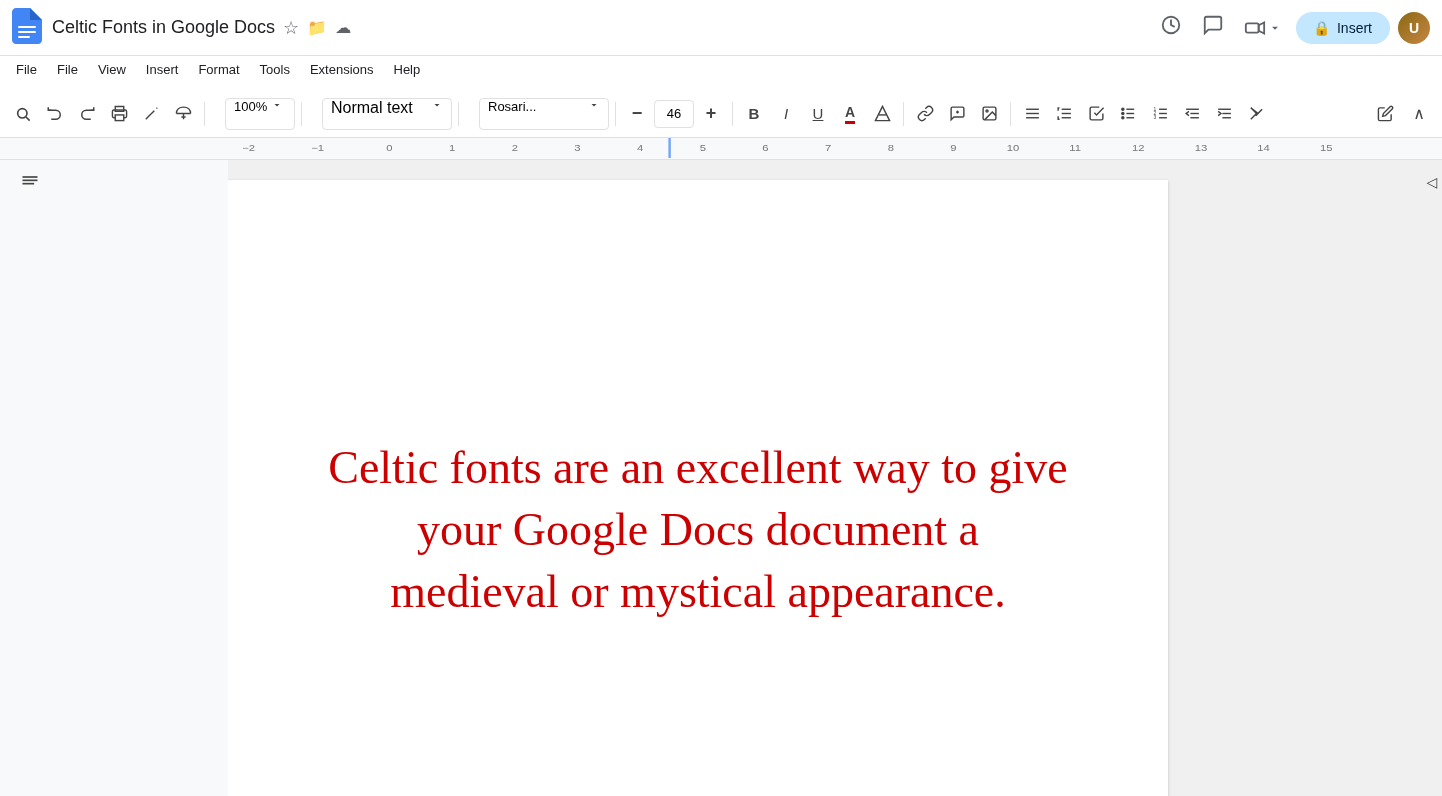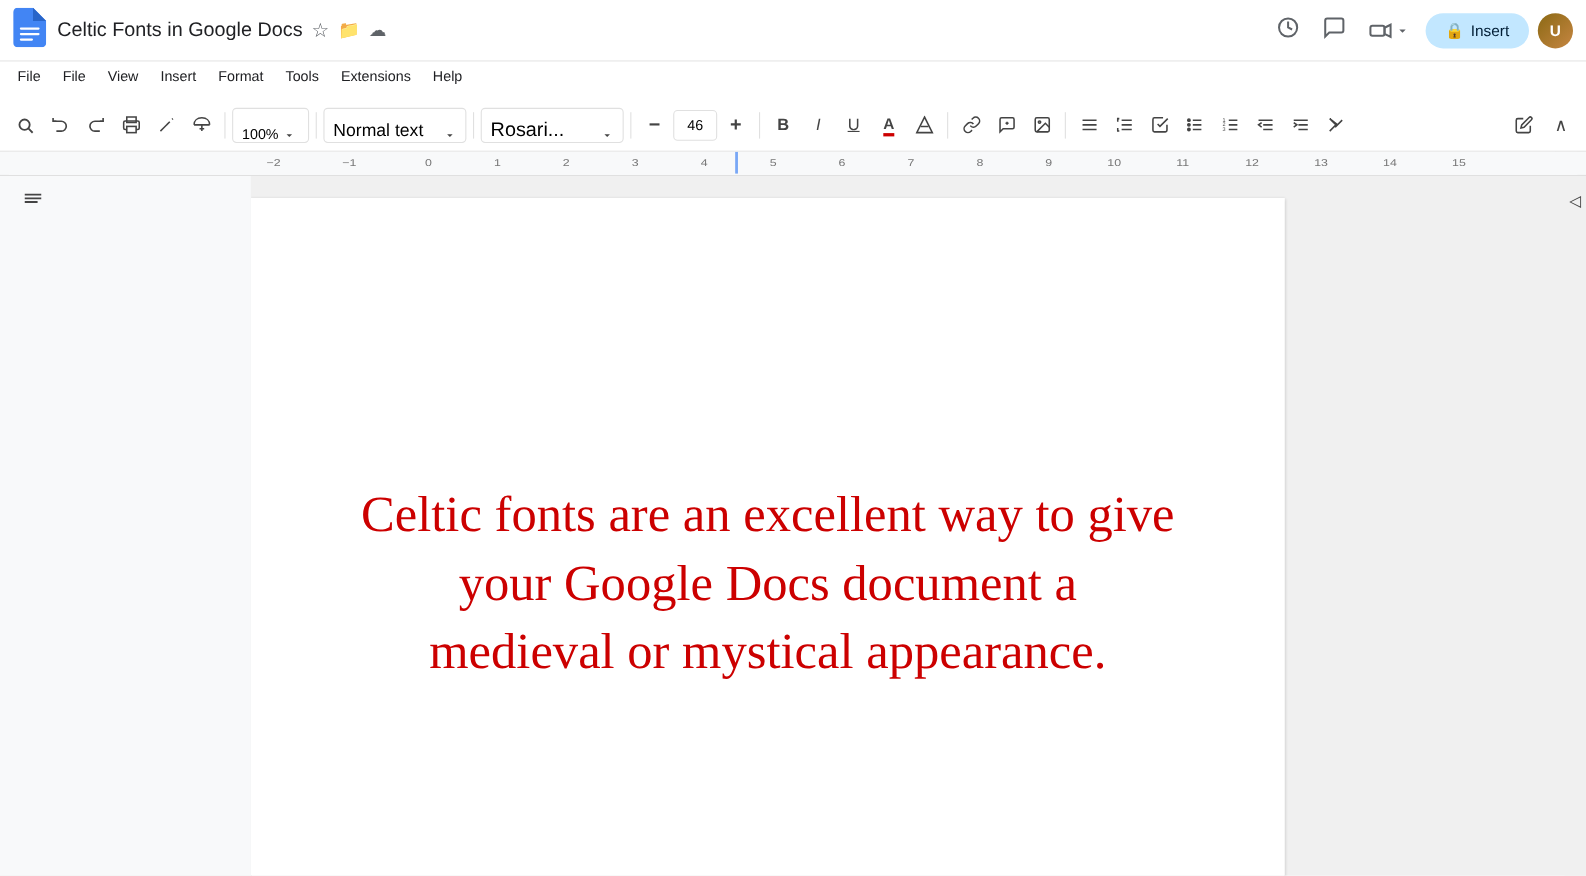--- a/index.html
+++ b/index.html
@@ -36,23 +36,23 @@
       height: 48px; gap: 2px;
       border-bottom: 1px solid #e0e0e0;
     }
     .toolbar-btn {
       display: flex; align-items: center; justify-content: center;
       width: 30px; height: 30px; border-radius: 4px; cursor: pointer;
       font-size: 14px; color: #444; border: none; background: none;
     }
     .toolbar-separator { width: 1px; height: 24px; background: #e0e0e0; margin: 0 4px; }
     .toolbar-dropdown {
-      display: flex; align-items: flex-end; gap: 4px; padding: 0 8px;
+      display: flex; align-items: flex-start; gap: 4px; padding: 0 8px;
       height: 32px; border: 1px solid #e0e0e0; border-radius: 4px;
-      font-size: 13px; cursor: pointer; background: #fff; min-width: 110px;
+      font-size: 13px; cursor: pointer; background: #fff; min-width: 110px; margin-left: 14px;
     }
     .font-selector { min-width: 130px; }
     .font-size-container { display: flex; align-items: center; gap: 2px; }
     .font-size-input {
       width: 40px; height: 28px; text-align: center;
       border: 1px solid #e0e0e0; border-radius: 4px; font-size: 13px;
       background: #fff;
     }
     .zoom-dropdown { min-width: 70px; }
     .toolbar-bold { font-weight: bold; }
@@ -215,21 +215,21 @@
   </div>
   <div class="toolbar-separator"></div>
   <div class="toolbar-dropdown" style="min-width:130px;">
     <span style="font-size:16px;">Normal text</span>
     <svg width="12" height="12" viewBox="0 0 24 24" fill="#444" style="margin-left:auto">
         <path d="M7 10l5 5 5-5z"></path>
       </svg>
   </div>
   <div class="toolbar-separator"></div>
   <div class="toolbar-dropdown font-selector">
-    <span style="font-size:18px;">Rosari...</span>
+    <span style="font-size:13px;">Rosari...</span>
     <svg width="12" height="12" viewBox="0 0 24 24" fill="#444" style="margin-left:auto">
         <path d="M7 10l5 5 5-5z"></path>
       </svg>
   </div>
   <div class="toolbar-separator"></div>
   <div class="font-size-container">
     <button class="toolbar-btn" style="font-size:18px;font-weight:bold;">−</button>
     <input class="font-size-input" value="46" type="text" style="">
     <button class="toolbar-btn" style="font-size:18px;font-weight:bold;">+</button>
   </div>

